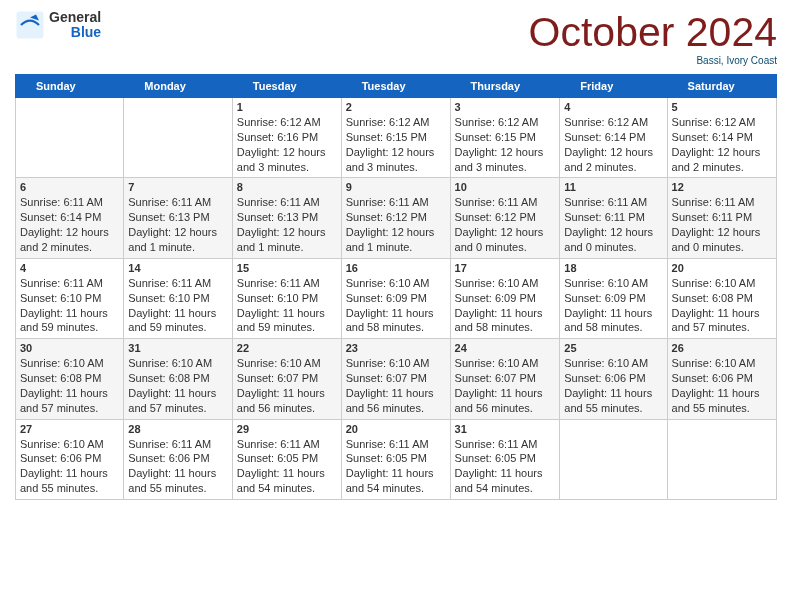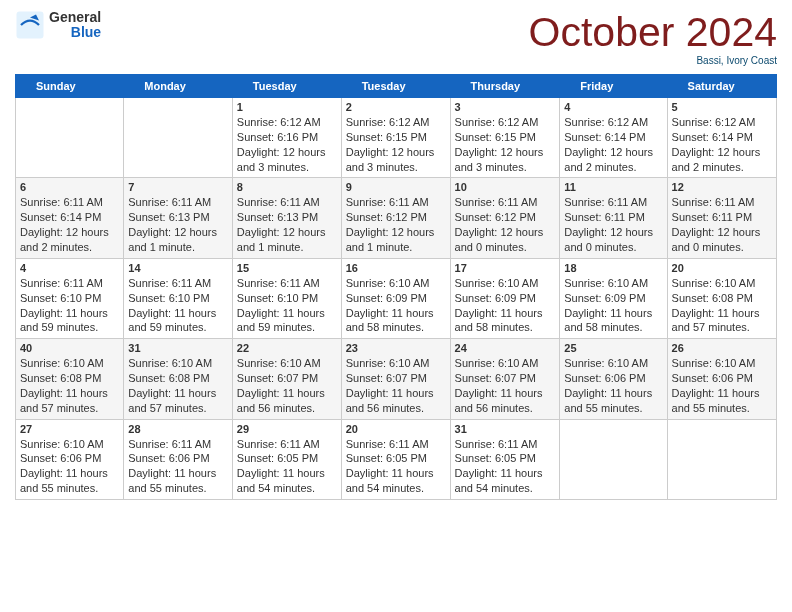--- a/index.html
+++ b/index.html
@@ -247,21 +247,21 @@
           </td>
           <td>
             <span class="day-number">20</span>
             <div class="day-info">Sunrise: 6:10 AM
 Sunset: 6:08 PM
 Daylight: 11 hours and 57 minutes.</div>
           </td>
         </tr>
         <tr>
           <td>
-            <span class="day-number">40</span>
+            <span class="day-number">30</span>
             <div class="day-info">Sunrise: 6:10 AM
 Sunset: 6:08 PM
 Daylight: 11 hours and 57 minutes.</div>
           </td>
           <td>
             <span class="day-number">31</span>
             <div class="day-info">Sunrise: 6:10 AM
 Sunset: 6:08 PM
 Daylight: 11 hours and 57 minutes.</div>
           </td>

